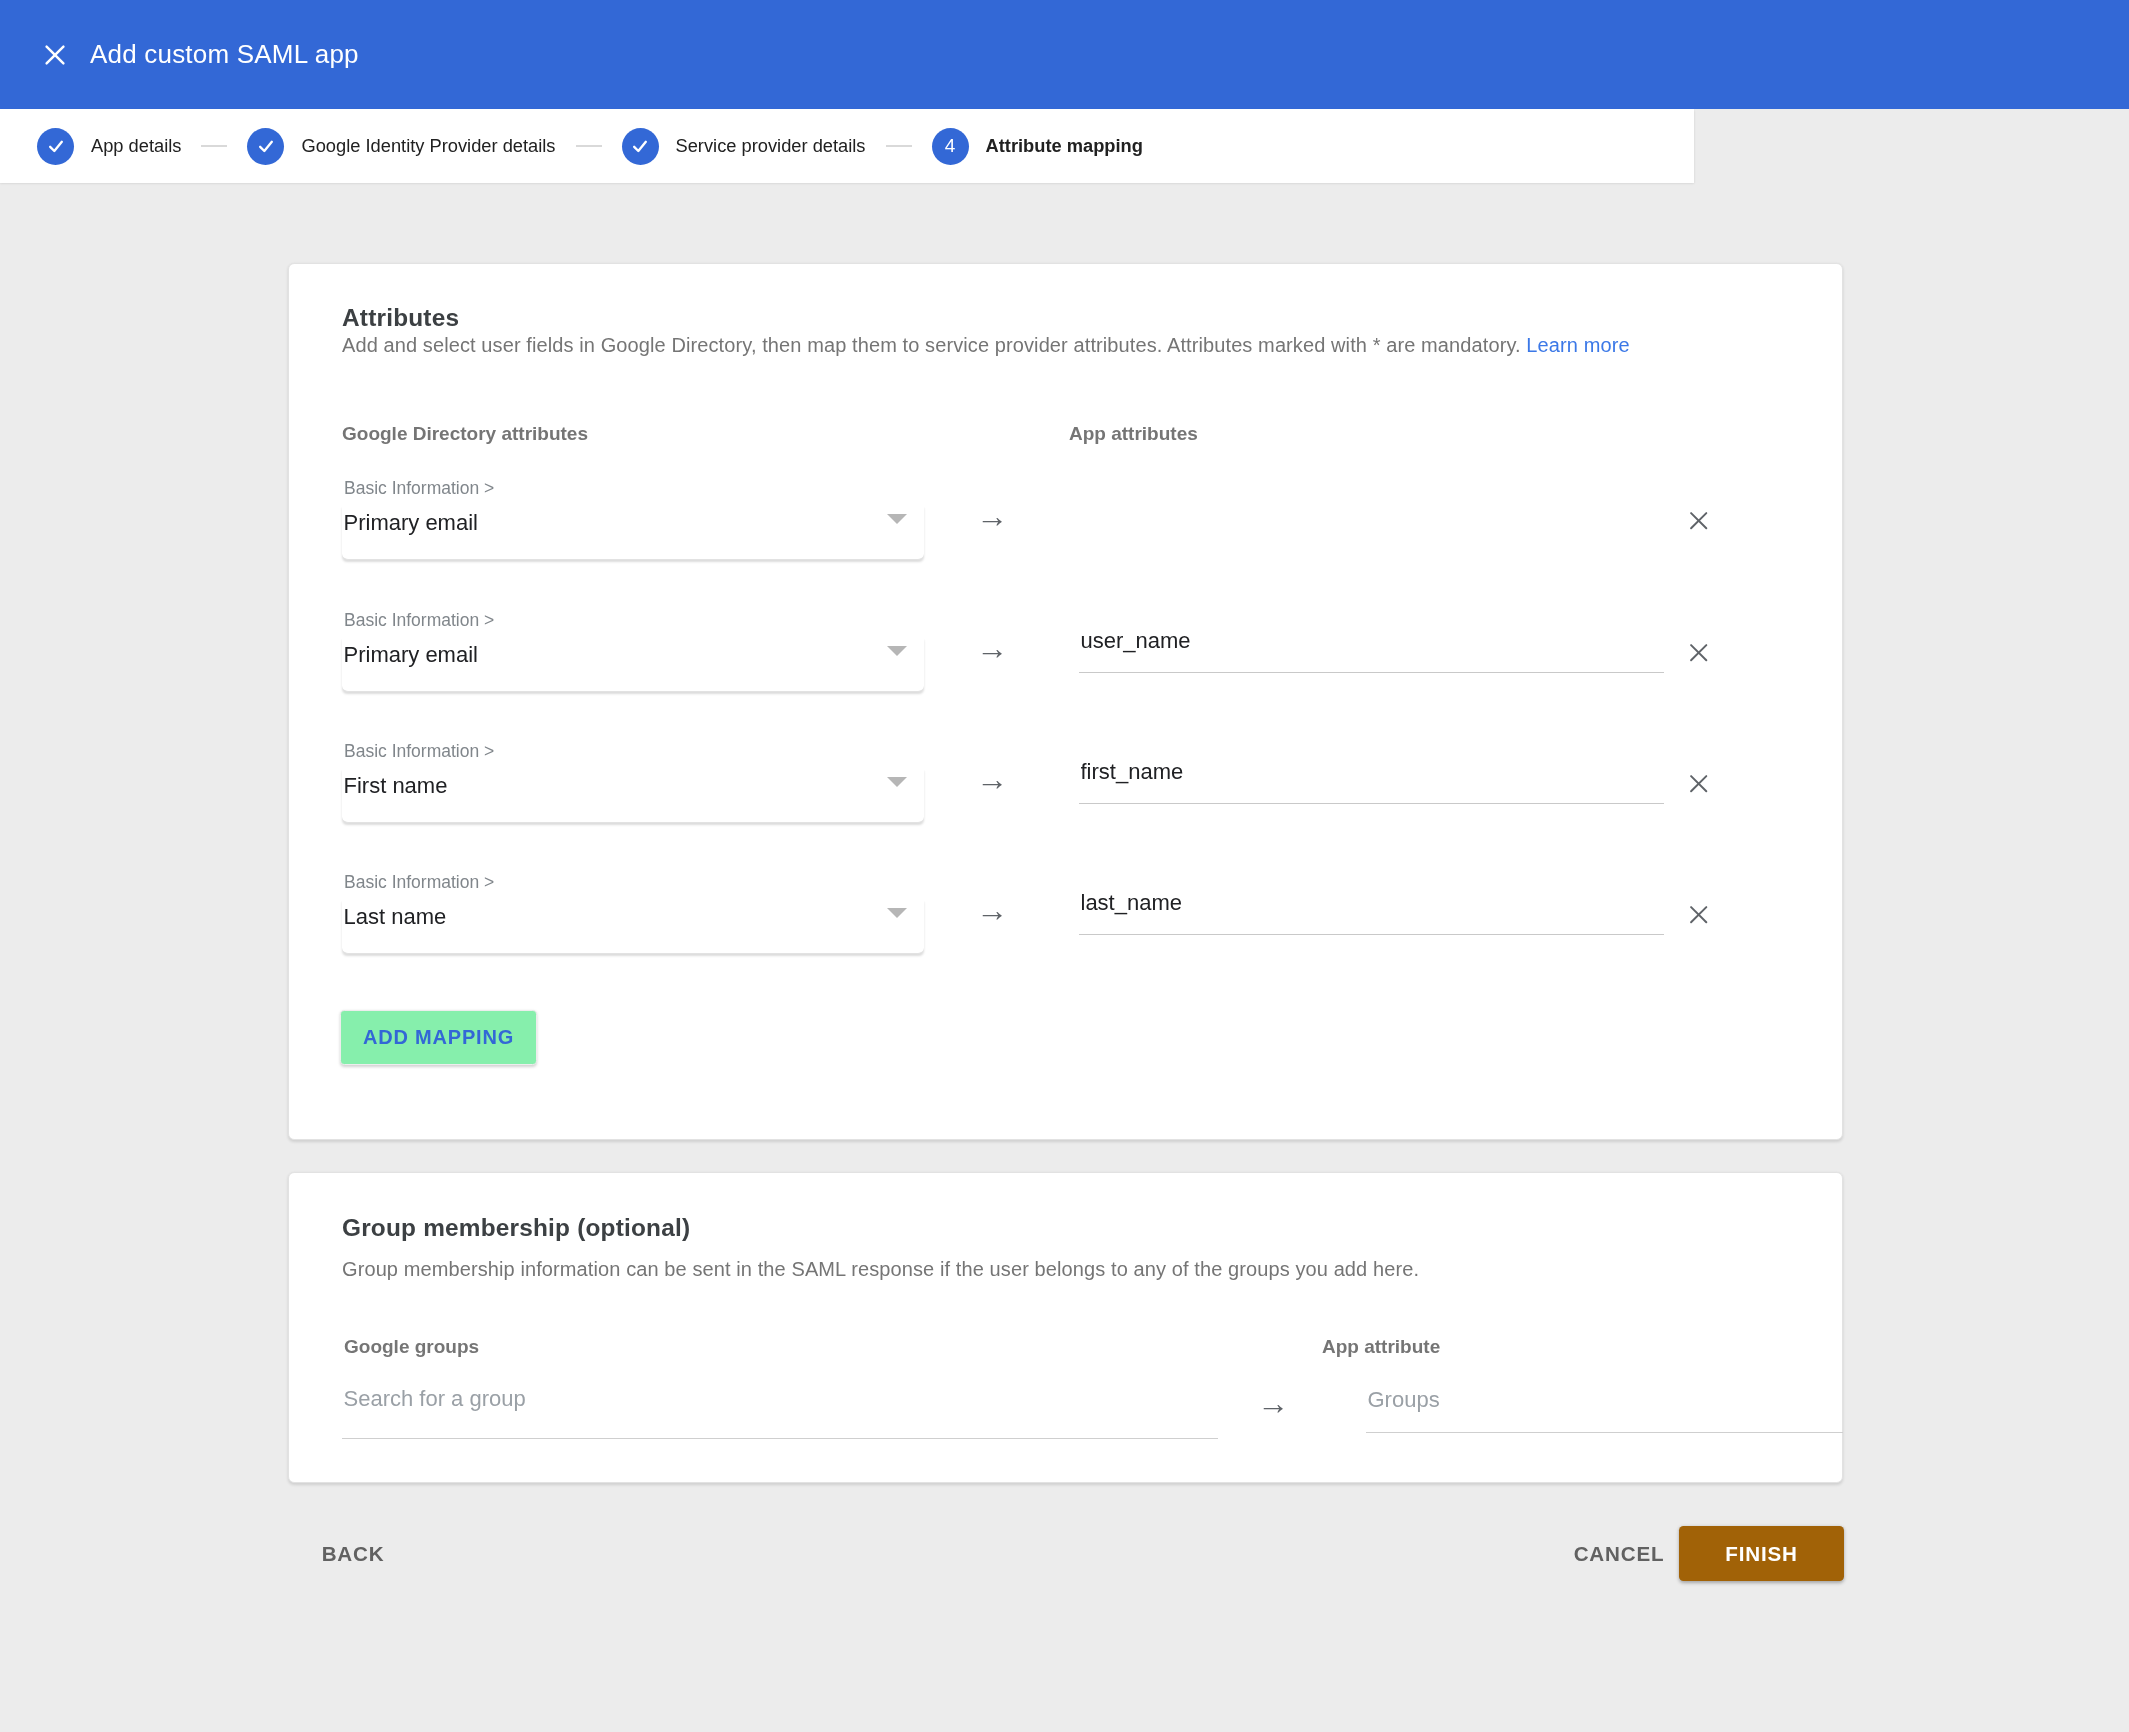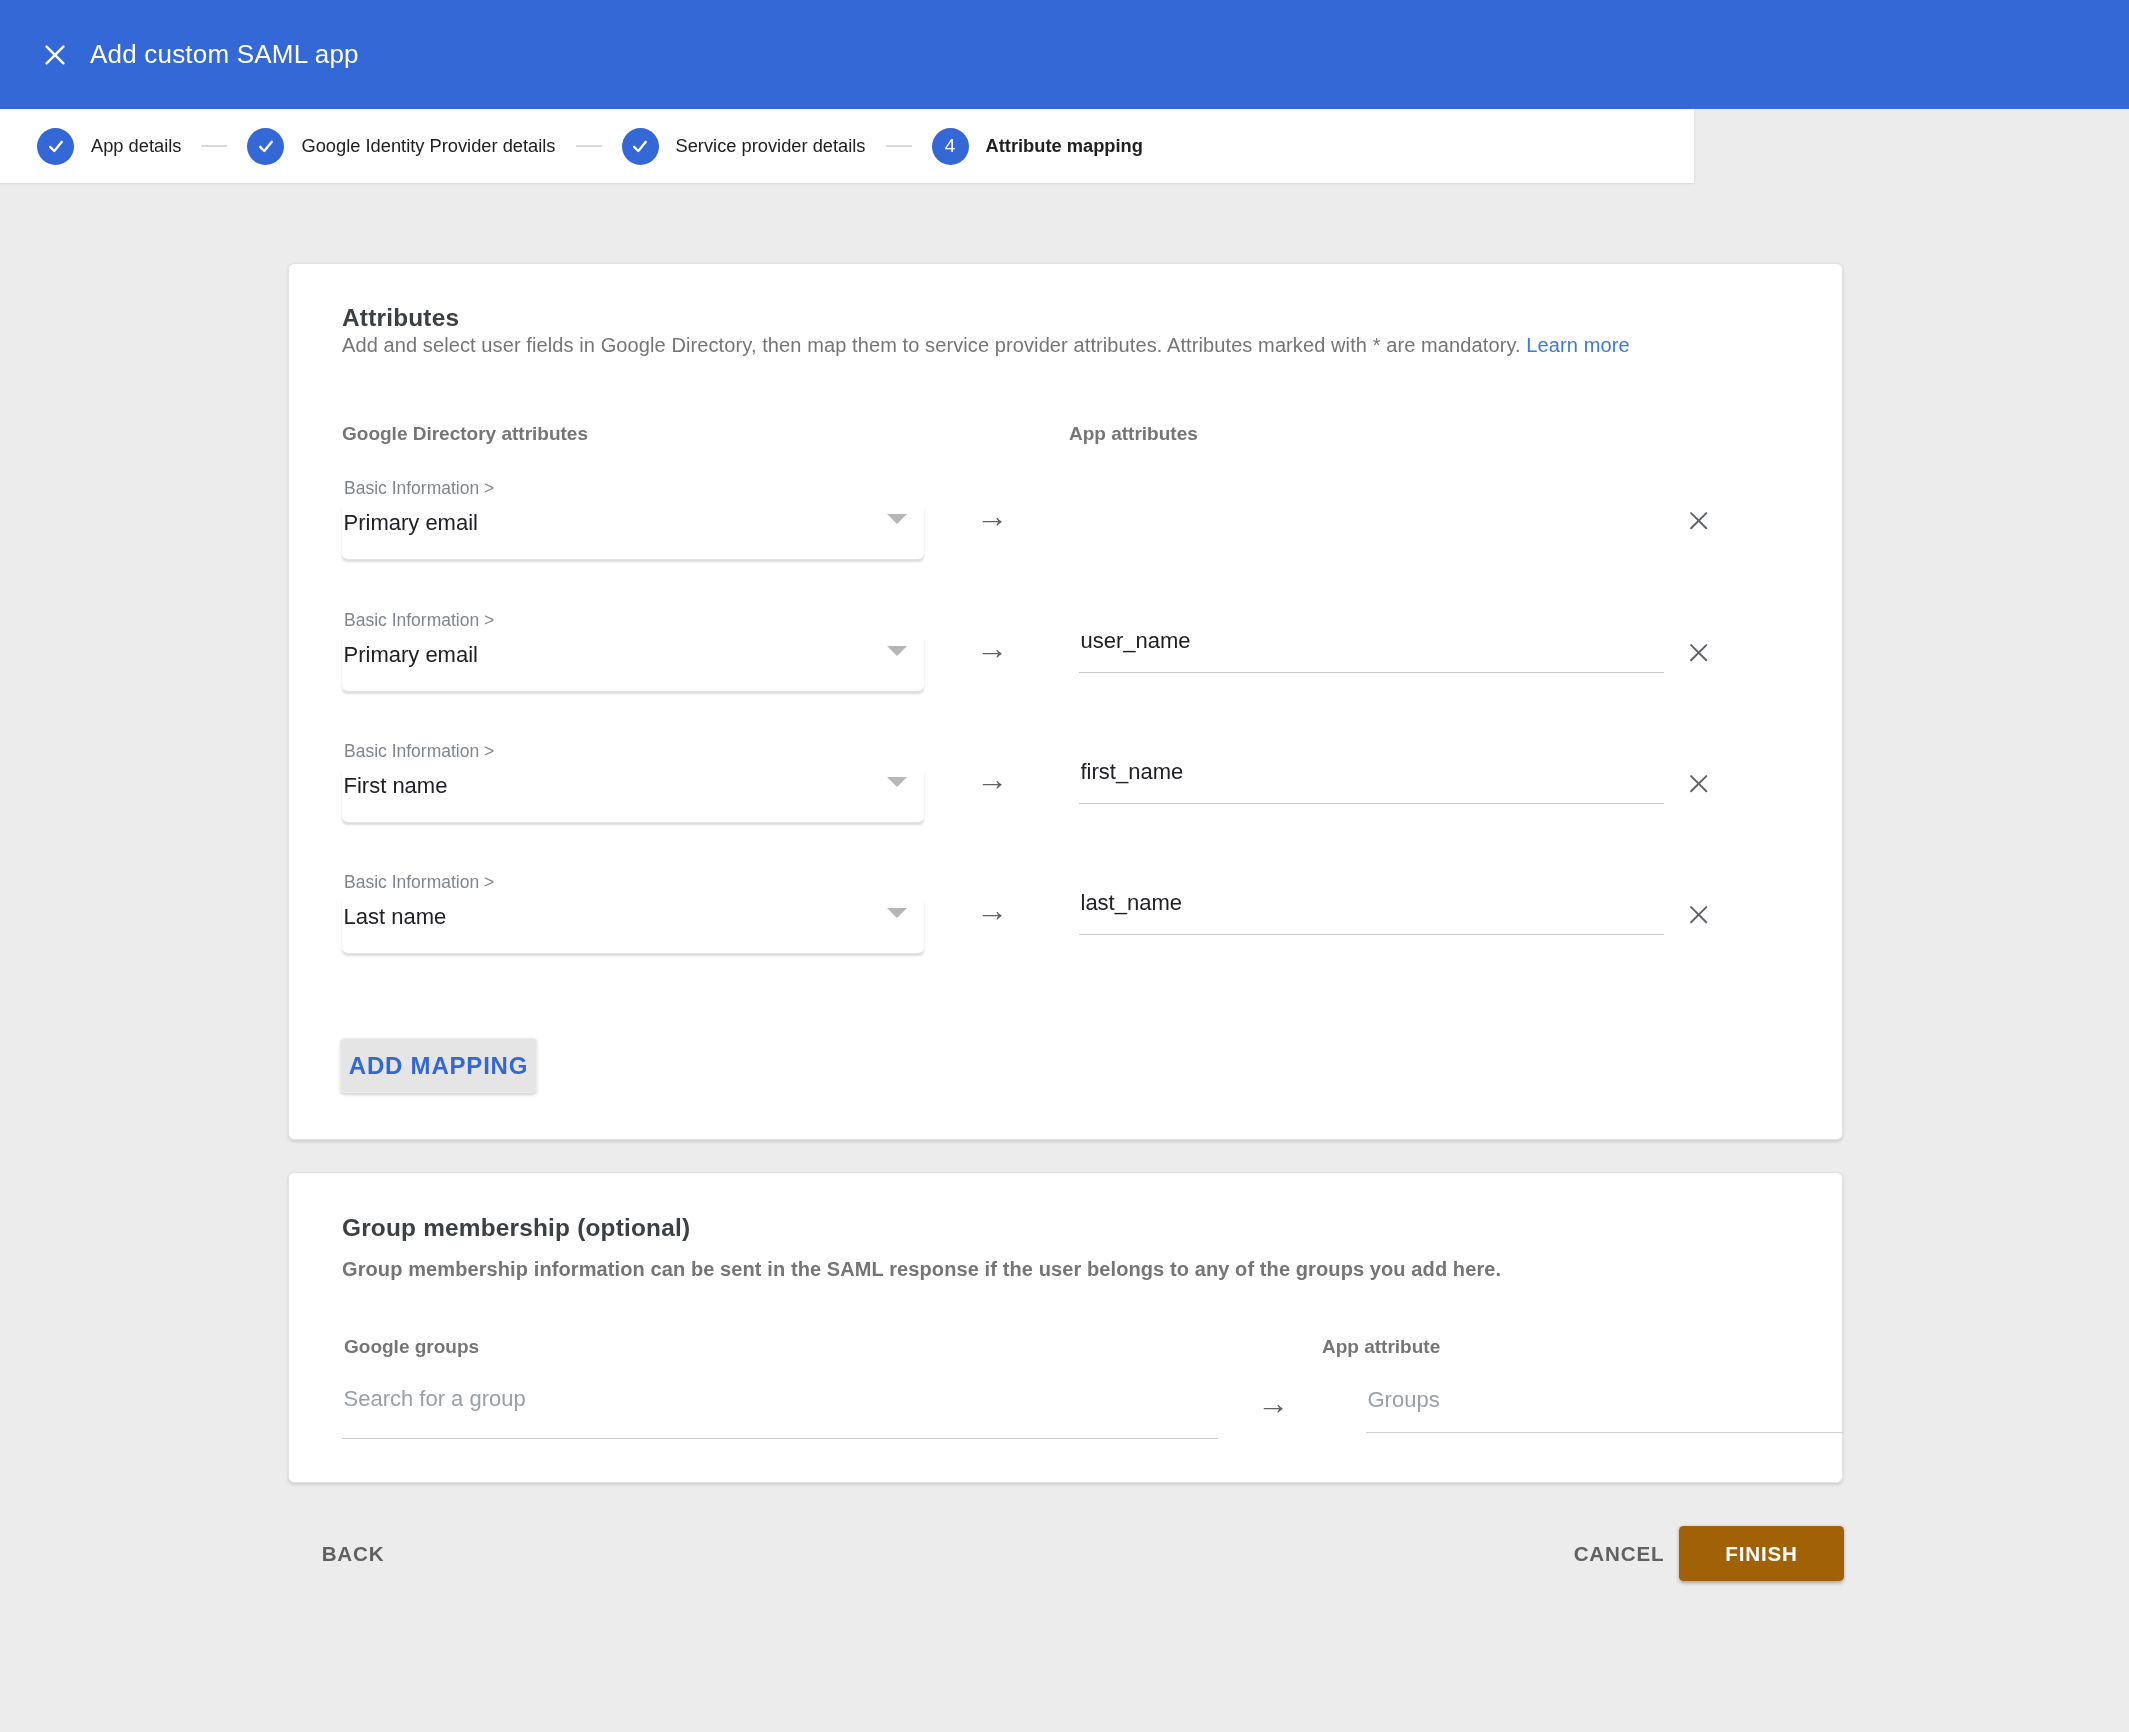--- a/index.html
+++ b/index.html
@@ -50,21 +50,21 @@
   .card1 { top: 263px; height: 877px; }
   .card2 { top: 1172px; height: 311px; }
 
   .card-title { position: absolute; left: 53px; font-size: 24.4px; font-weight: bold; color: #3c4043; letter-spacing: 0.2px; }
   .card1 .card-title { top: 300px; } 
   .card .card-title { top: 41px; }
   .card1 .card-title { top: 40px; }
 
   .card-desc { position: absolute; left: 53px; font-size: 20px; color: #757575; letter-spacing: 0.1px; white-space: nowrap; }
   .card1 .card-desc { top: 70px; }
-  .card2 .card-desc { top: 85px; font-weight: bold; }
+  .card2 .card-desc { top: 85px; }
   .learn-more { color: #3b78e7; text-decoration: none; cursor: pointer; }
 
   .col-header { position: absolute; font-size: 19px; font-weight: bold; color: #757575; white-space: nowrap; }
   .card1 .col-header.left  { left: 53px;  top: 159px; }
   .card1 .col-header.right { left: 780px; top: 159px; }
   .card2 .col-header.left  { left: 55px;  top: 163px; }
   .card2 .col-header.right { left: 1033px; top: 163px; }
 
   
   .map-row { position: absolute; left: 0; width: 1555px; height: 131px; }
@@ -96,25 +96,25 @@
     font-family: "Liberation Sans", sans-serif; font-size: 22px; color: #202124;
     padding: 0 1.5px 7.6px 1.5px; background: transparent;
   }
   .app-input::placeholder { color: #9aa0a6; }
   .remove-btn {
     position: absolute; left: 1393px; top: 37px; width: 34px; height: 34px;
     display: flex; align-items: center; justify-content: center; cursor: pointer;
   }
 
   .add-mapping-btn {
-    position: absolute; left: 51px; top: 774px; width: 197px; height: 55px;
-    background: #e5e5e5; border: 0.8px solid #ededed; border-radius: 4.6px;
+    position: absolute; left: 51px; top: 746px; width: 197px; height: 55px;
+    background: #86efac; border: 0.8px solid #ededed; border-radius: 4.6px;
     box-shadow: 0 1.5px 3px rgba(0,0,0,0.18);
     color: #3367d6; font-family: "Liberation Sans", sans-serif;
-    font-size: 24px; font-weight: bold; letter-spacing: 0.8px; cursor: pointer;
+    font-size: 20px; font-weight: bold; letter-spacing: 0.8px; cursor: pointer;
   }
 
   
   .group-search {
     position: absolute; left: 53px; top: 200px; width: 876px; height: 66px;
     border: none; outline: none; border-bottom: 1.5px solid #cfcfcf;
     font-family: "Liberation Sans", sans-serif; font-size: 22px; color: #202124;
     padding: 0 1.5px 12.2px 1.5px; background: transparent;
   }
   .group-search::placeholder { color: #9aa0a6; }

